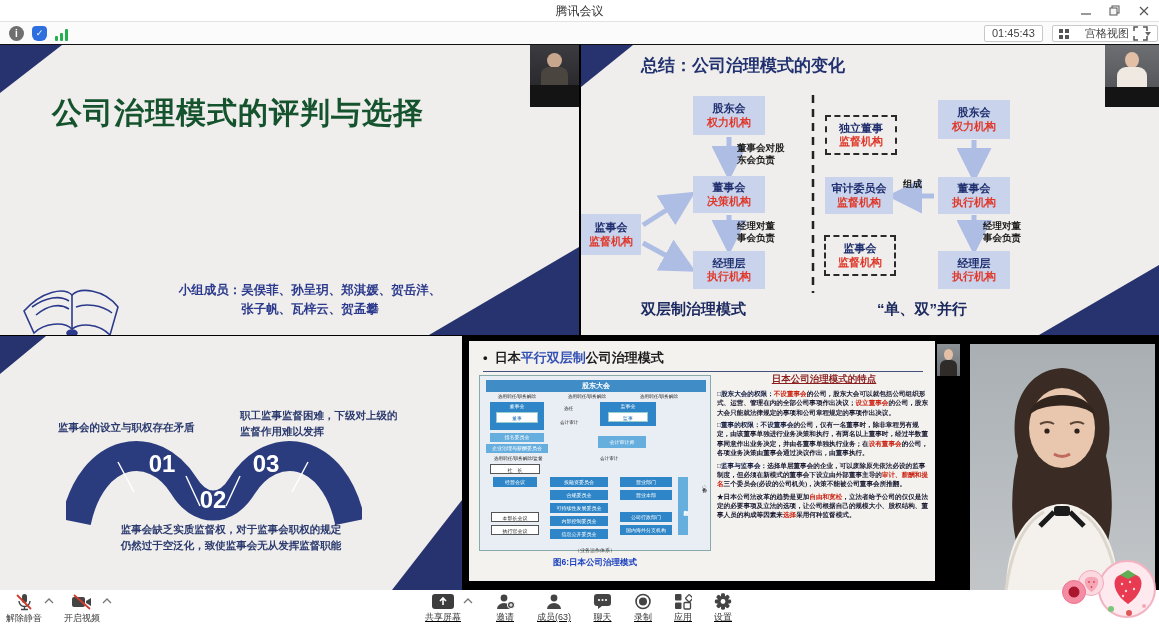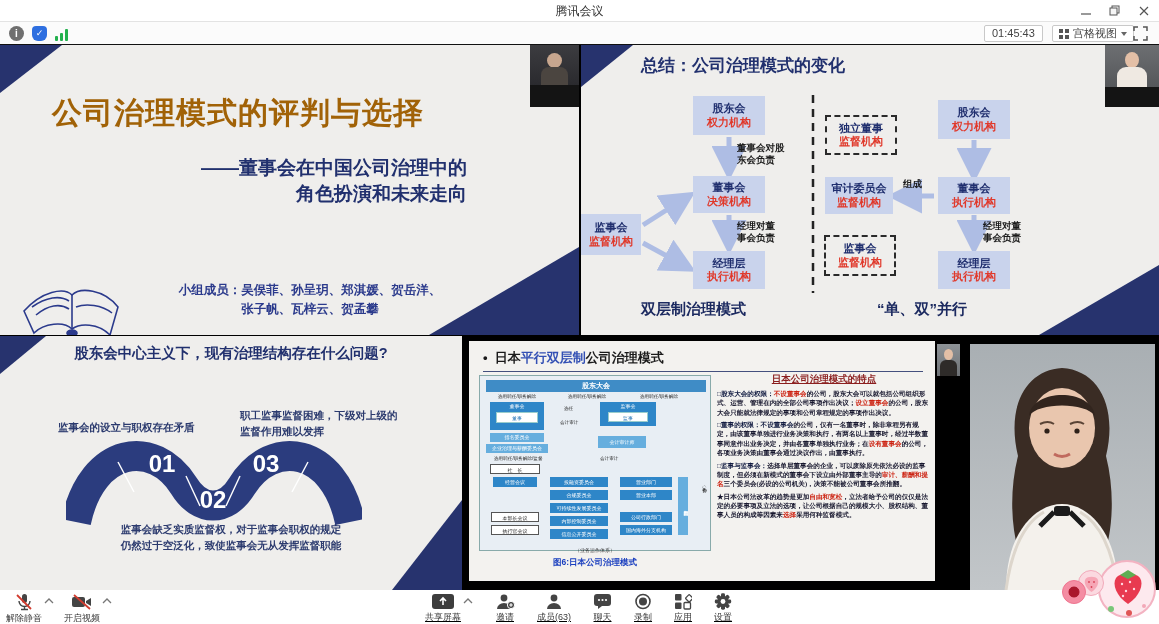--- a/index.html
+++ b/index.html
@@ -20,32 +20,32 @@
   .sb-ic { position:absolute; top:4px; width:15px; height:15px; }
   .infoc { background:#6f6f6f; border-radius:50%; color:#fff; font-size:10px; font-weight:bold;
     text-align:center; line-height:15px; }
   .shieldc { background:#2e6fe0; border-radius:4px 4px 6px 6px; color:#fff; font-size:9px;
     text-align:center; line-height:15px; }
   .sigbars { display:flex; align-items:flex-end; gap:2px; }
   .sigbars i { display:block; width:3px; background:#23b14d; border-radius:1px; }
   .timebox { position:absolute; top:3px; left:984px; height:17px; border:1px solid #c9c9c9;
     border-radius:2px; padding:0 7px; font-size:11px; color:#444; line-height:15px; background:#fff; }
   .viewbtn { position:absolute; top:3px; left:1052px; height:17px; border:1px solid #c9c9c9;
-    border-radius:2px; background:#fff; display:flex; align-items:center; gap:4px; padding:0 6px;
+    border-radius:2px; background:#fff; display:flex; align-items:center; gap:16px; padding:0 6px;
     font-size:11px; color:#444; }
   .gridic { display:inline-block; width:10px; height:10px; position:relative; }
   .gridic i { position:absolute; width:4px; height:4px; background:#555; }
   .caret { width:0; height:0; border-left:3px solid transparent; border-right:3px solid transparent;
     border-top:4px solid #666; }
   
   .quad { position:absolute; overflow:hidden; background:#efeeec; }
   .tri { position:absolute; width:0; height:0; }
   
   #s1-title { position:absolute; left:52px; top:48px; font-size:30px; font-weight:bold;
-    color:#a16207; letter-spacing:1px; }
+    color:#14532d; letter-spacing:1px; }
   #s1-sub { position:absolute; right:112px; top:110px; text-align:right; font-size:19px;
     font-weight:bold; color:#21306e; line-height:1.35; }
   #s1-members { position:absolute; left:150px; top:236px; width:320px; text-align:center;
     font-size:12.5px; font-weight:bold; color:#2b3a8c; line-height:1.5; }
   
   #s2-title { position:absolute; left:60px; top:9px; width:340px; text-align:left;
     font-size:17px; font-weight:bold; color:#21306e; }
   .fc-box { position:absolute; background:#c9d3ec; display:flex; flex-direction:column;
     align-items:center; justify-content:center; line-height:1.2; }
   .fc-name { color:#1f2e6e; font-size:11px; font-weight:bold; }
@@ -147,24 +147,20 @@
     <svg width="15" height="15">
       <path d="M1,5 L1,1 L5,1 M10,1 L14,1 L14,5 M14,10 L14,14 L10,14 M5,14 L1,14 L1,10" fill="none" stroke="#555" stroke-width="1.5"></path>
     </svg>
   </div>
 </div>
 
 <div class="quad" style="left:0; top:45px; width:579px; height:290px;">
   <div class="tri" style="left:0;top:0;border-left:62px solid #27336e;border-bottom:48px solid transparent;"></div>
   <div class="tri" style="right:0;bottom:0;border-right:150px solid #27336e;border-top:88px solid transparent;"></div>
   <div id="s1-title">公司治理模式的评判与选择</div>
-  <div id="s1-sub">
-    <div>——董事会在中国公司治理中的</div>
-    <div>角色扮演和未来走向</div>
-  </div>
   <div id="s1-members">
     <div>小组成员：吴俣菲、孙呈玥、郑淇媛、贺岳洋、</div>
     <div>张子帆、瓦梓云、贺孟攀</div>
   </div>
   <svg class="abs" style="left:12px;top:228px;" width="120" height="92">
     <g fill="none" stroke="#2b3a8c" stroke-width="1.6">
       <path d="M12,38 C30,18 52,14 60,22 C68,14 92,16 106,34 L98,62 C86,50 68,50 60,56 C52,48 32,50 22,60 Z"></path>
       <path d="M60,22 L60,56"></path>
       <path d="M20,34 C34,24 48,22 57,28 M24,42 C36,32 48,30 57,36 M100,40 C90,32 74,30 64,34"></path>
       <path d="M10,66 L96,66 L100,78 L16,78 Z"></path>
@@ -262,21 +258,20 @@
   <div class="vthumb" style="left:524px;top:0;width:54px;height:62px;">
     <div class="abs" style="left:0;top:0;width:54px;height:42px;background:linear-gradient(#6d6f72,#55575a);"></div>
     <div class="abs" style="left:20px;top:7px;width:14px;height:16px;border-radius:50%;background:#e3bfa6;"></div>
     <div class="abs" style="left:12px;top:22px;width:30px;height:20px;border-radius:9px 9px 0 0;background:#efe9e2;"></div>
   </div>
 </div>
 
 <div class="quad" style="left:0; top:336px; width:462px; height:254px;">
   <div class="tri" style="left:0;top:0;border-left:46px solid #27336e;border-bottom:38px solid transparent;"></div>
   <div class="tri" style="right:0;bottom:0;border-right:70px solid #27336e;border-top:90px solid transparent;"></div>
-  <div id="s3-title">股东会中心主义下，现有治理结构存在什么问题?</div>
   <div class="s3-pt" style="left:58px;top:84px;">监事会的设立与职权存在矛盾</div>
   <div class="s3-pt" style="left:240px;top:72px;">
     <div>职工监事监督困难，下级对上级的</div>
       <div>监督作用难以发挥</div>
   </div>
   <svg class="abs" style="left:66px;top:100px;" width="296" height="92">
     <path d="M10,86 C26,10 88,2 118,50 C134,76 160,76 176,50 C206,2 268,10 284,86" fill="none" stroke="#2b3c7e" stroke-width="30"></path>
     <g stroke="#fff" stroke-width="1.4">
       <line x1="52" y1="26" x2="68" y2="56"></line>
         <line x1="120" y1="40" x2="134" y2="70"></line>

